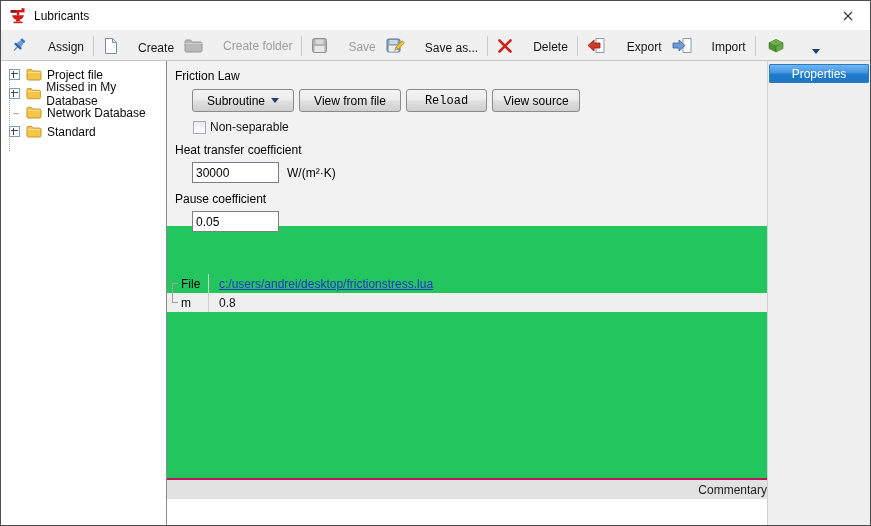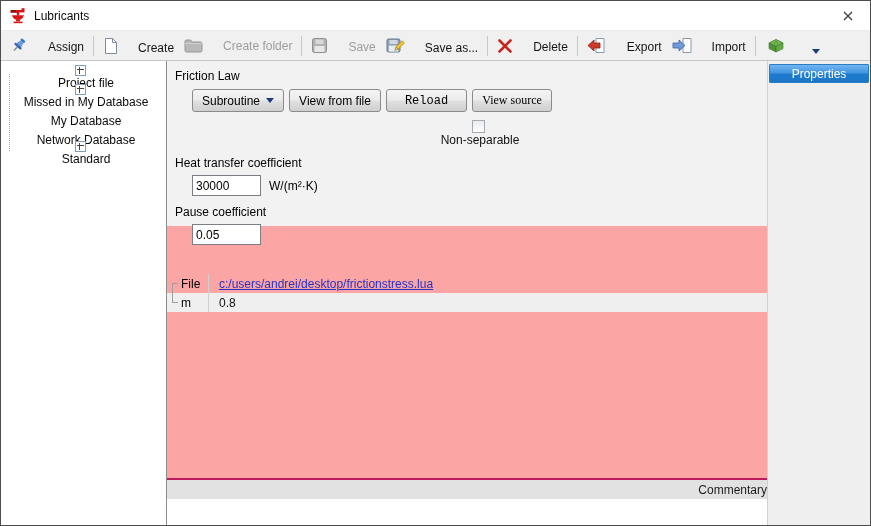--- a/index.html
+++ b/index.html
@@ -16,40 +16,40 @@
   .tbtn{display:flex;align-items:flex-end;gap:20px;padding:3px 5px;border-radius:2px;white-space:nowrap;}
   .tbtn .tlabel{color:#141414;}
   .tbtn.disabled .tlabel{color:#9d9d9d;}
   .tsep{width:1px;height:20px;background:#c9c9c9;margin:0 4px;flex:0 0 1px;}
   .caret{width:0;height:0;border-left:4px solid transparent;border-right:4px solid transparent;border-top:5px solid #1e3c78;margin-left:6px;}
 
   
   .content{flex:1;display:flex;min-height:0;}
   .tree{width:166px;flex:0 0 166px;background:#fff;border-right:1px solid #898d92;position:relative;padding-top:4px;box-sizing:border-box;}
   .treeline{position:absolute;left:8px;top:13px;height:77px;border-left:1px dotted #a9a9a9;}
-  .tree-row{height:19px;display:flex;align-items:center;padding-left:0;position:relative;flex-direction:column;}
+  .tree-row{height:19px;display:flex;align-items:center;padding-left:8px;position:relative;}
   .expander{width:9px;height:9px;border:1px solid #7f9db9;background:#fff;flex:0 0 9px;margin-right:6px;position:relative;z-index:1;}
   .expander i{position:absolute;background:#444;}
   .expander .h{left:1px;right:1px;top:3px;height:1px;}
   .expander .v{top:1px;bottom:1px;left:3px;width:1px;}
   .stub{width:11px;flex:0 0 11px;margin-right:6px;position:relative;}
   .stub::after{content:"";position:absolute;left:4px;top:0;width:6px;height:1px;background:#a9a9a9;}
   .tree-row .flabel{margin-left:5px;color:#0a0a0a;}
 
-  .main{width:600px;flex:0 0 600px;background:#fca5a5;position:relative;}
+  .main{width:600px;flex:0 0 600px;background:#22c55e;position:relative;}
   .section-top{height:165px;background:#f2f2f2;padding:8px 0 0 8px;box-sizing:border-box;}
   .flabel-h{color:#000;}
   .btnrow{margin:6px 0 0 17px;display:flex;}
   .pbtn{height:23px;box-sizing:border-box;border:1px solid #8b8b8b;border-radius:3px;background:linear-gradient(#f4f4f4,#ececec 45%,#dfdfdf 55%,#cfcfcf);display:flex;align-items:center;justify-content:center;margin-right:5px;color:#000;}
-  .w84{width:92px;}.w81{width:81px;font-family:Liberation Mono, monospace;}.w74{width:80px;font-family:Liberation Serif, serif;}
-  .chkrow{margin:8px 0 0 18px;display:flex;align-items:center;flex-direction:column;}
+  .w84{width:102px;}.w81{width:81px;font-family:Liberation Mono, monospace;}.w74{width:88px;}
+  .chkrow{margin:8px 0 0 18px;display:flex;align-items:center;}
   .checkbox{width:13px;height:13px;box-sizing:border-box;border:1px solid #a4aab2;background:linear-gradient(#ececec,#ffffff);margin-right:4px;}
   .lblrow{margin-top:9px;}
   .inprow{margin:5px 0 0 17px;display:flex;align-items:center;}
-  .txt{width:69px;height:21px;box-sizing:border-box;border:1px solid #7a7f85;padding:0 3px;font:12px "Liberation Sans",sans-serif;background:#fff;}
+  .txt{width:87px;height:21px;box-sizing:border-box;border:1px solid #7a7f85;padding:0 3px;font:12px "Liberation Sans",sans-serif;background:#fff;}
   .unit{margin-left:8px;color:#000;}
 
   .params{position:relative;margin-top:48px;}
   .param-row{height:19px;display:flex;align-items:stretch;}
   .param-row.alt{background:#efefef;}
   .param-name{width:42px;flex:0 0 42px;box-sizing:border-box;padding-left:14px;border-right:1px solid #cfcfcf;display:flex;align-items:center;color:#000;}
   .param-value{padding-left:10px;display:flex;align-items:center;}
   .bracket-v{position:absolute;left:5px;top:9px;height:19px;border-left:1px solid #9f9f9f;}
   .bracket-h{position:absolute;left:5px;width:6px;height:1px;background:#9f9f9f;}
   .bh1{top:9px;}.bh2{top:28px;}
@@ -198,28 +198,20 @@
           <path d="M1.6 4.4 h12.8" stroke="#f9e09a"></path>
         </svg>
         <span class="flabel">Missed in My Database</span>
       </div>
       <div class="tree-row">
         <span class="stub"></span>
         <svg width="16" height="13" viewBox="0 0 16 13">
           <path d="M1 2.6 c0-.7.5-1.2 1.1-1.2 h3.4 l1.4 1.7 h7 c.6 0 1.1.5 1.1 1.2 v6.5 c0 .7-.5 1.2-1.1 1.2 h-11.8 c-.6 0-1.1-.5-1.1-1.2 z" fill="#f3c64a" stroke="#c89325"></path>
           <path d="M1.6 4.4 h12.8" stroke="#f9e09a"></path>
         </svg>
-        <span class="flabel">My Database</span>
-      </div>
-      <div class="tree-row">
-        <span class="stub"></span>
-        <svg width="16" height="13" viewBox="0 0 16 13">
-          <path d="M1 2.6 c0-.7.5-1.2 1.1-1.2 h3.4 l1.4 1.7 h7 c.6 0 1.1.5 1.1 1.2 v6.5 c0 .7-.5 1.2-1.1 1.2 h-11.8 c-.6 0-1.1-.5-1.1-1.2 z" fill="#f3c64a" stroke="#c89325"></path>
-          <path d="M1.6 4.4 h12.8" stroke="#f9e09a"></path>
-        </svg>
         <span class="flabel">Network Database</span>
       </div>
       <div class="tree-row">
         <span class="expander">
             <i class="h"></i>
             <i class="v"></i>
           </span>
         <svg width="16" height="13" viewBox="0 0 16 13">
           <path d="M1 2.6 c0-.7.5-1.2 1.1-1.2 h3.4 l1.4 1.7 h7 c.6 0 1.1.5 1.1 1.2 v6.5 c0 .7-.5 1.2-1.1 1.2 h-11.8 c-.6 0-1.1-.5-1.1-1.2 z" fill="#f3c64a" stroke="#c89325"></path>
           <path d="M1.6 4.4 h12.8" stroke="#f9e09a"></path>

